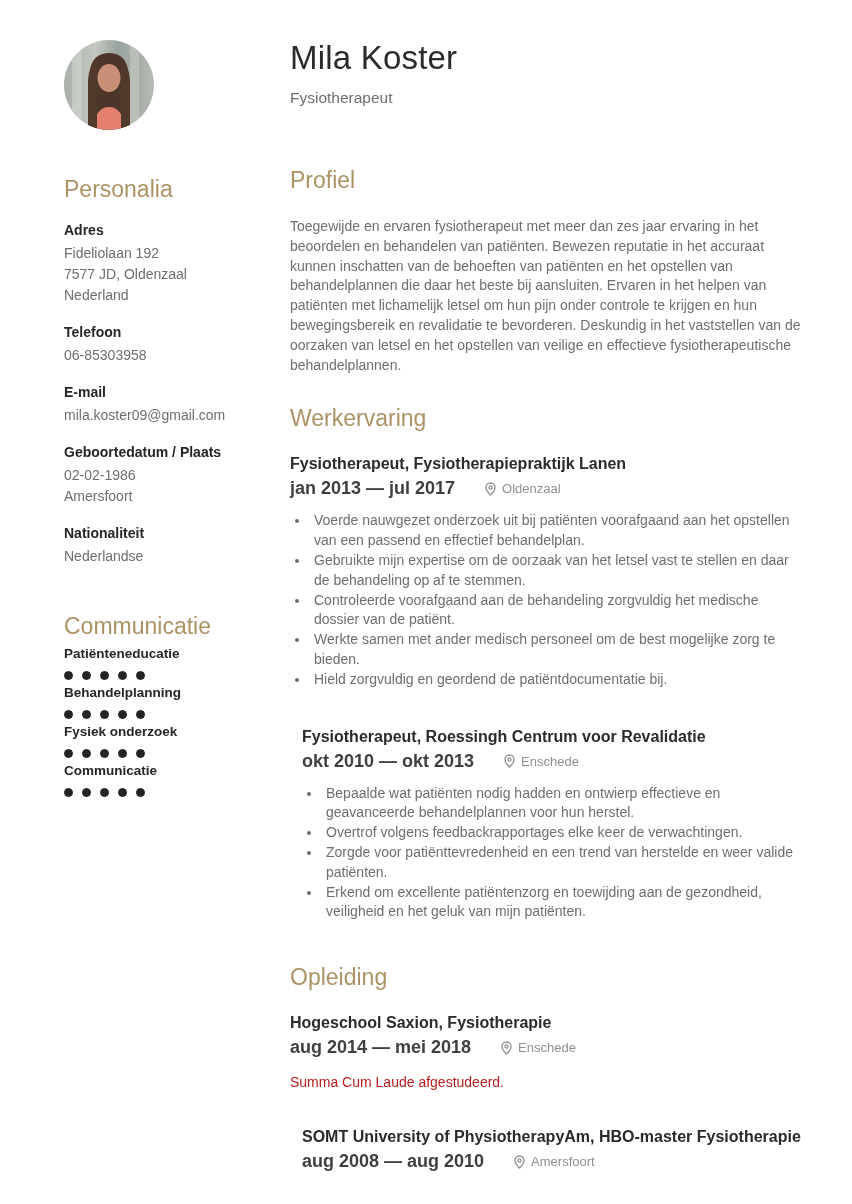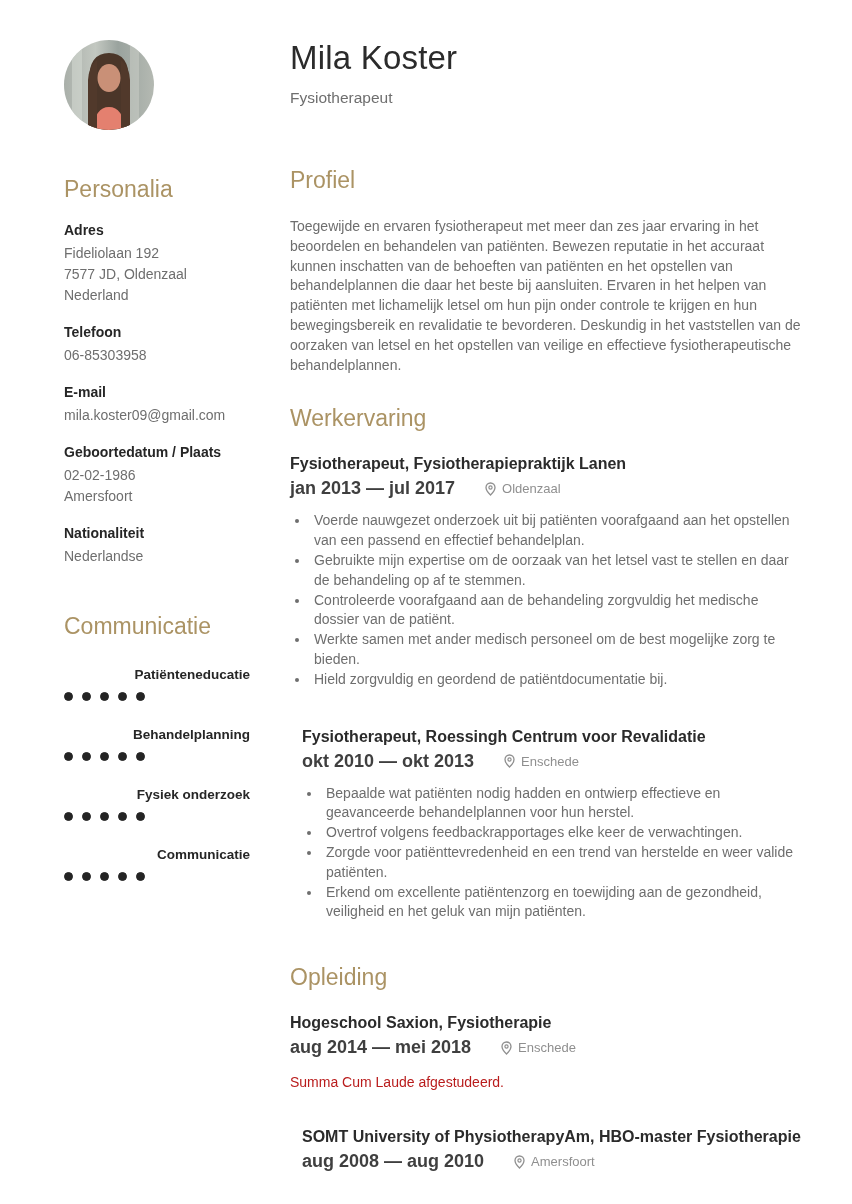--- a/index.html
+++ b/index.html
@@ -26,21 +26,21 @@
     color: #ab9364;
   }
   .group { margin-top: 16px; }
   .group:first-of-type { margin-top: 24px; }
   .group-label {
     font-size: 14px; line-height: 20px; font-weight: 700; color: #262626;
     margin-bottom: 3px;
   }
   .group-line { font-size: 14px; line-height: 21px; color: #6e6e6e; }
 
-  .skill { margin-top: 24px; text-align: right; }
+  .skill { margin-top: 3px; }
   .skill:first-of-type { margin-top: 14px; }
   .skill-name { font-size: 13.5px; line-height: 19px; font-weight: 700; color: #262626; }
   .dots { margin-top: 8px; height: 9px; display: flex; }
   .dot {
     width: 9px; height: 9px; border-radius: 50%; margin-right: 9px;
     border: 1px solid #242424; background: transparent;
   }
   .dot.filled { background: #242424; }
 
   

